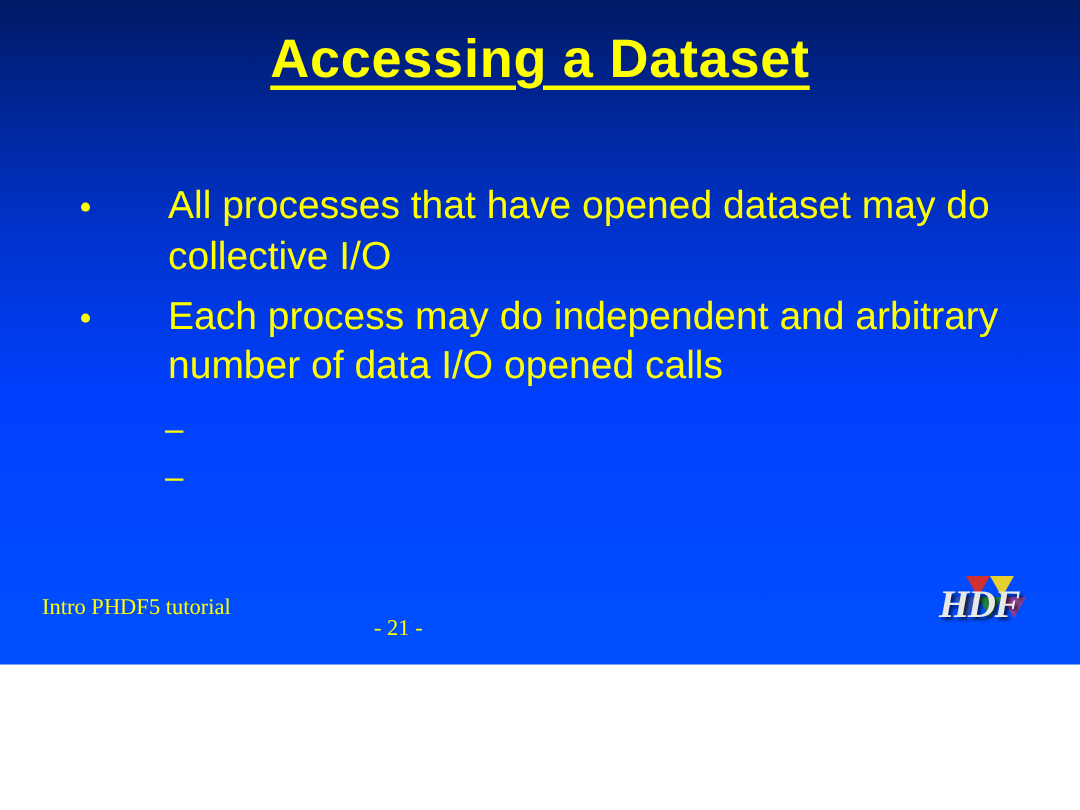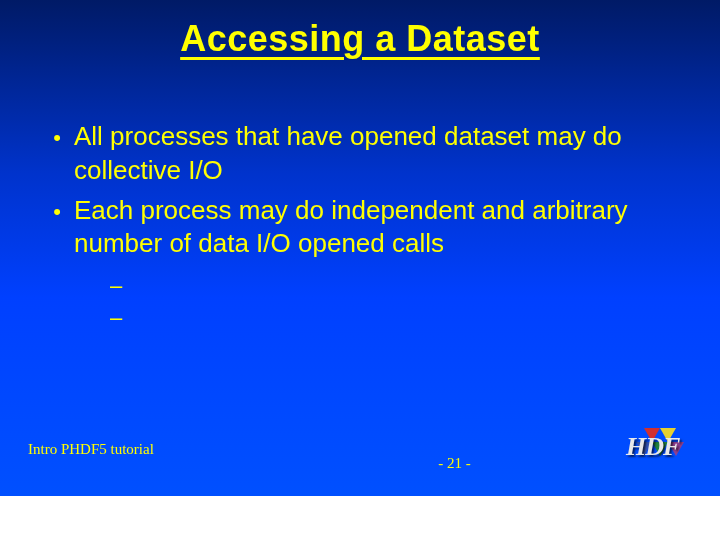--- a/index.html
+++ b/index.html
@@ -1,19 +1,19 @@
 <!DOCTYPE html>
 <html><head>
 <meta charset="utf-8">
 <style>
   * { margin: 0; padding: 0; box-sizing: border-box; }
   html, body { width: 720px; height: 540px; overflow: hidden; }
   .slide {
     width: 720px;
-    height: 496px;
+    height: 443px;
     background: linear-gradient(to bottom, #001a66 0%, #0033cc 35%, #0040ff 60%, #0050ff 100%);
     position: relative;
     font-family: "Comic Sans MS", "Comic Sans", cursive, sans-serif;
     color: #ffff00;
   }
   .title {
     text-align: center;
     font-size: 36px;
     font-weight: bold;
     padding-top: 18px;
@@ -31,49 +31,49 @@
     line-height: 1.3;
     margin-bottom: 6px;
   }
   .bullet-l1 .dot {
     width: 34px;
     flex-shrink: 0;
     text-align: center;
     font-size: 22px;
     padding-top: 4px;
   }
-  .bullet-l1 .text { flex: 1; }
+  .bullet-l1 .text { flex: 1; margin-left: 38px; }
   .bullet-l2 {
     display: flex;
     align-items: flex-start;
     font-size: 22px;
     line-height: 1.35;
     padding-left: 70px;
     margin-top: 2px;
   }
   .bullet-l2 .dash {
     width: 24px;
     flex-shrink: 0;
   }
   .bullet-l2 .text { flex: 1; }
   .sub-block { margin-top: 10px; }
   .footer {
     position: absolute;
-    bottom: 24px;
+    bottom: 14px;
     left: 0;
     width: 100%;
     display: flex;
     align-items: center;
     padding: 0 28px;
     font-family: "Times New Roman", Times, serif;
     color: #ffff00;
     font-size: 15px;
   }
   .footer-left { flex: 1; text-align: left; }
-  .footer-center { flex: 1; text-align: right; margin-top: 28px; }
+  .footer-center { flex: 1; text-align: left; margin-top: 28px; }
   .footer-right { flex: 1; text-align: right; }
   .logo-wrap {
     display: inline-block;
     position: relative;
     width: 68px;
     height: 42px;
   }
   .logo-text {
     position: absolute;
     top: 6px;

